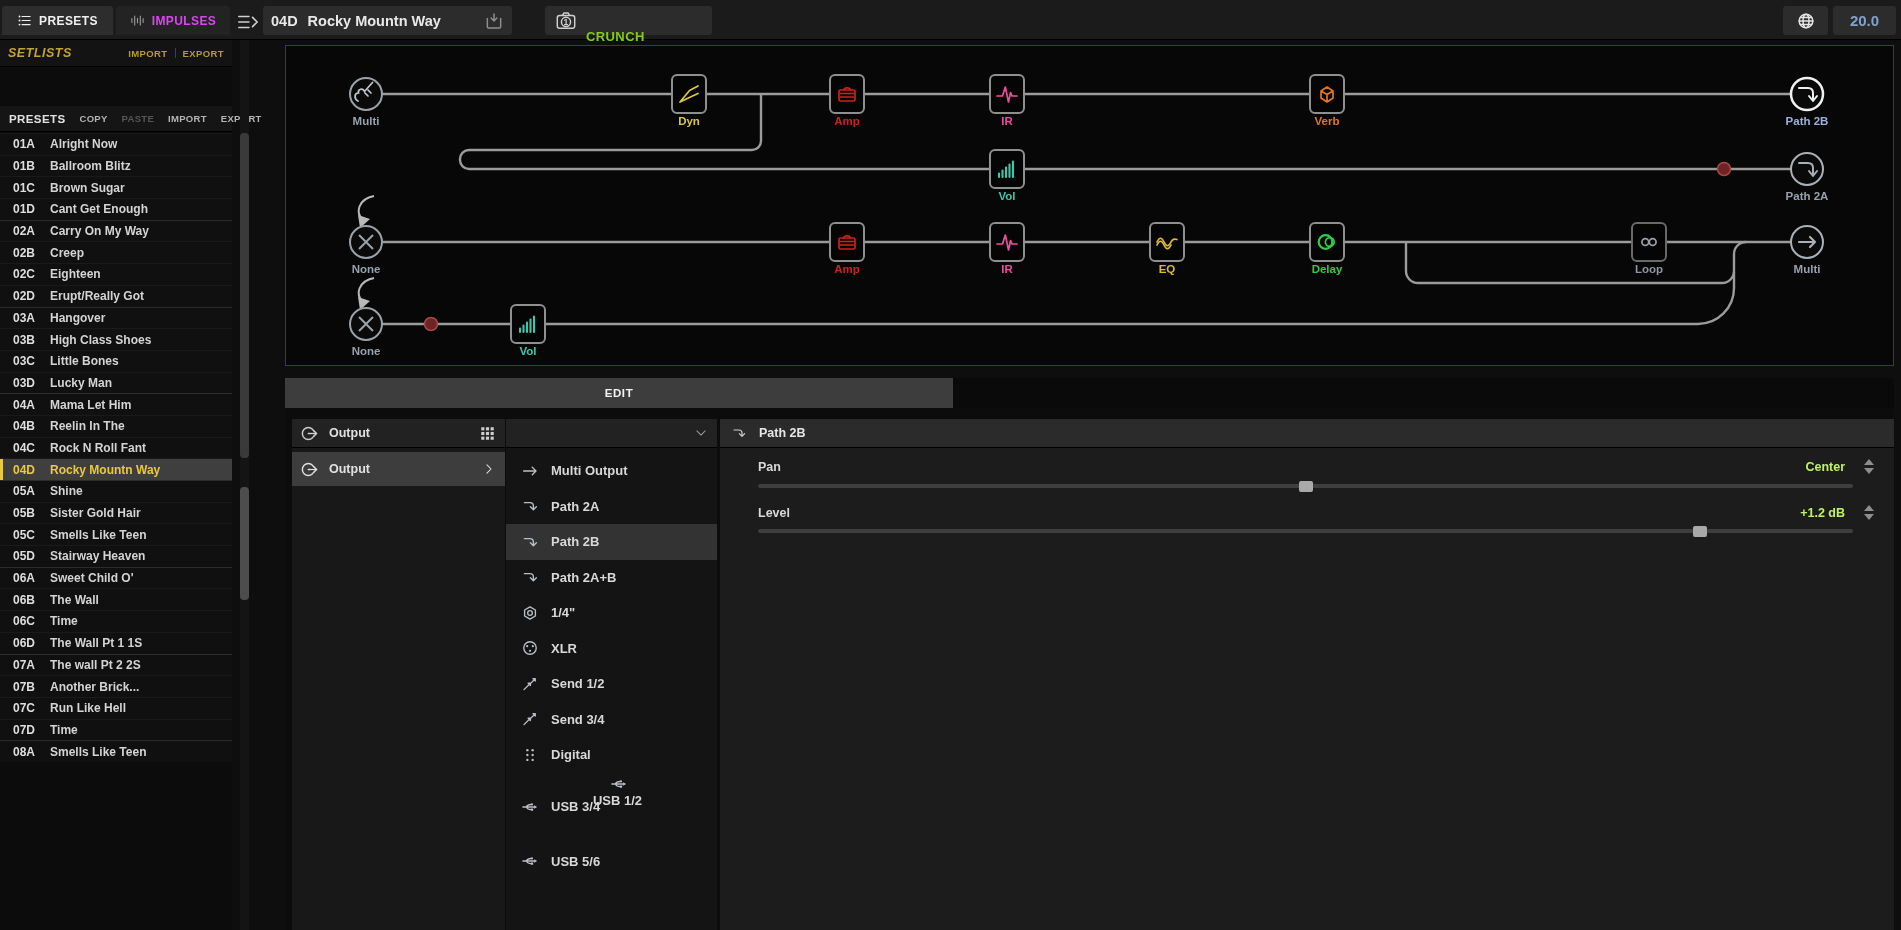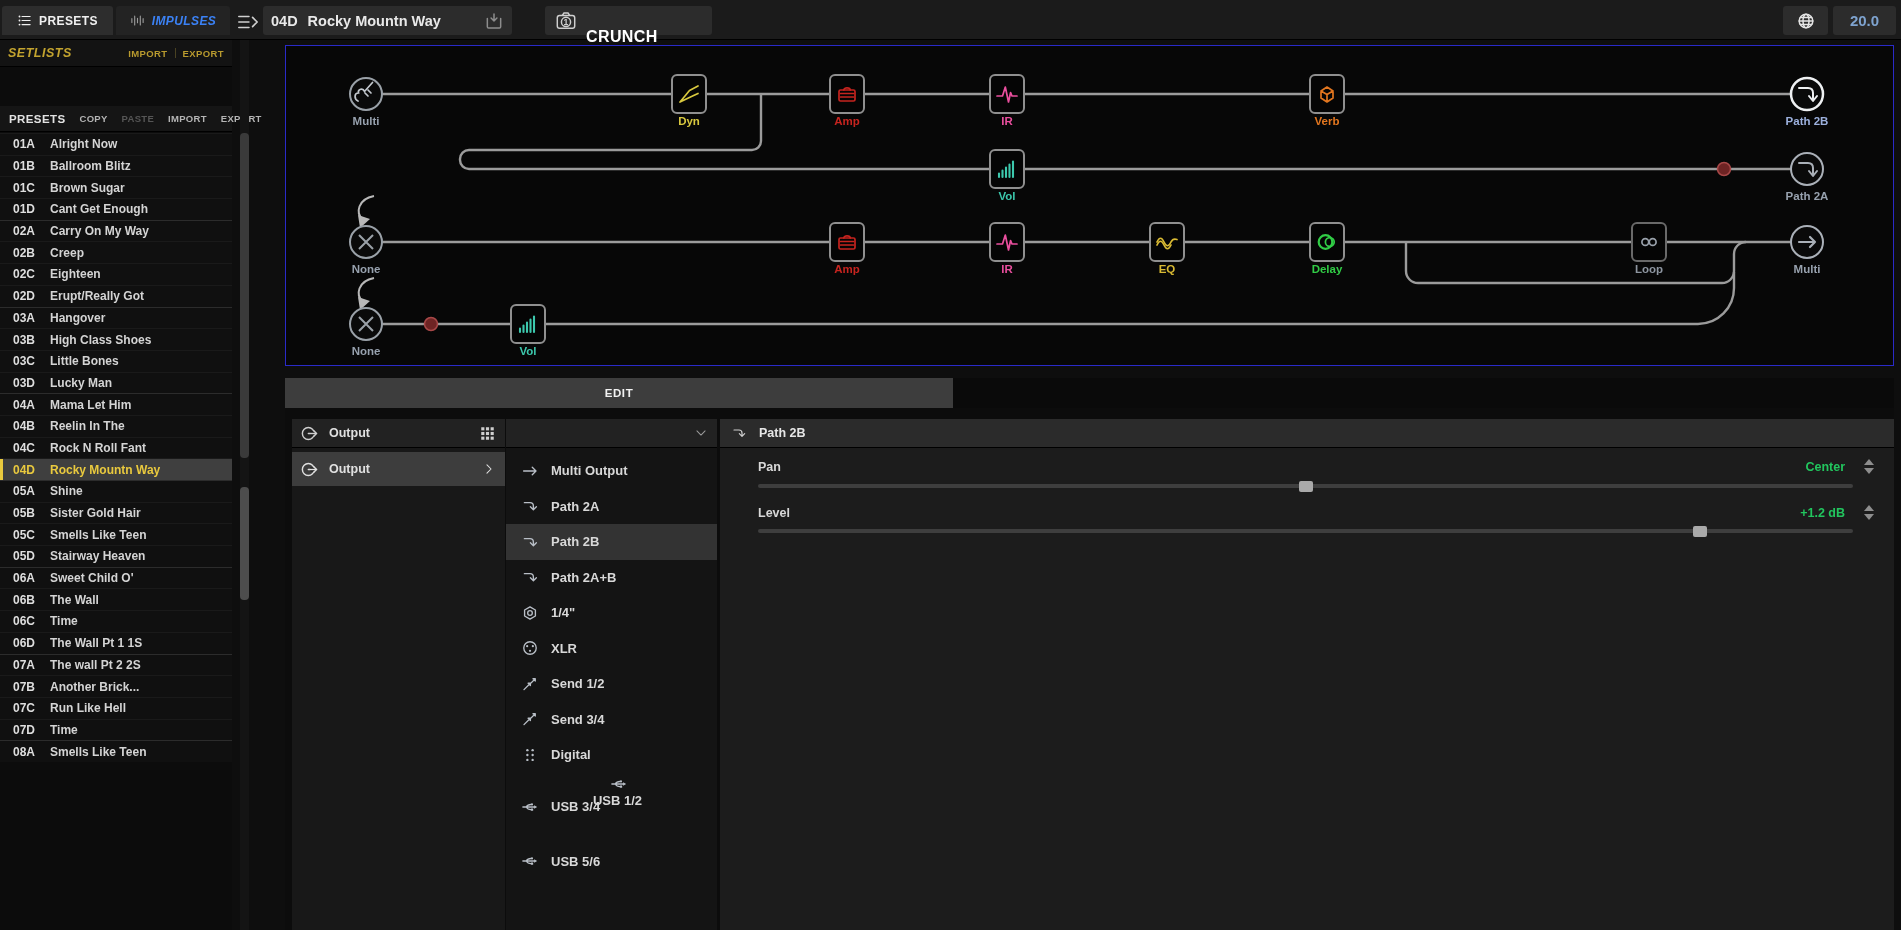--- a/index.html
+++ b/index.html
@@ -5,28 +5,28 @@
   * { margin:0; padding:0; box-sizing:border-box; }
   html,body { background:#000; }
   body { font-family:"Liberation Sans", sans-serif; }
   #app { position:relative; width:1901px; height:930px; background:#0e0e0e; overflow:hidden; }
 
   
   #topbar { position:absolute; left:0; top:0; width:1901px; height:40px; background:#1b1b1b; border-bottom:1px solid #000; }
   .ttab { position:absolute; top:6px; height:29px; display:flex; align-items:center; justify-content:center; gap:7px;
           font-size:12px; font-weight:bold; letter-spacing:.4px; border-radius:3px 3px 0 0; cursor:pointer; }
   #tab-presets { left:2px; width:111px; background:#2d2d2d; color:#f0f0f0; }
-  #tab-impulses { left:116px; width:114px; background:#232323; color:#3b82f6;font-style:italic; }
+  #tab-impulses { left:116px; width:114px; background:#232323; color:#d946ef; }
   .tbox { position:absolute; top:6px; height:29px; background:#2c2c2c; border-radius:3px; display:flex; align-items:center; }
   #hamburger { position:absolute; left:237px; top:11px; width:24px; height:18px; }
   #preset-box { left:263px; width:249px; padding:0 8px; }
   #preset-box .pnum { color:#e9e9e9; font-size:14.5px; font-weight:bold; }
   #preset-box .pnm { color:#e9e9e9; font-size:14.5px; font-weight:bold; margin-left:10px; flex:1; }
   #crunch-box { left:545px; width:167px; padding:0 10px; gap:9px; }
-  #crunch-box .snlabel { color:#ffffff; font-size:16px; font-weight:bold; letter-spacing:.4px;margin-top:32px; }
+  #crunch-box .snlabel { color:#84cc16; font-size:13px; font-weight:bold; letter-spacing:.4px;margin-top:32px; }
   #globe-box { left:1783px; width:45px; justify-content:center; }
   #tempo-box { left:1833px; width:63px; justify-content:center; color:#7ea3cf; font-size:15px; font-weight:bold; }
 
   
   #sidebar { position:absolute; left:0; top:40px; width:232px; height:890px; background:#0c0c0c; }
   #setlists-bar { position:absolute; left:0; top:0; width:232px; height:27px; background:#131313; border-bottom:1px solid #000;
                   display:flex; align-items:center; padding:0 8px; }
   #setlists-bar .ttl { color:#c3a42f; font-size:12.5px; font-weight:bold; letter-spacing:.5px; flex:1;font-style:italic; }
   .mini-act { color:#b89a2e; font-size:9.5px; font-weight:bold; letter-spacing:.4px; cursor:pointer; }
   .mini-sep { width:1px; height:10px; background:#4a4222; margin:0 7px; }
@@ -74,21 +74,21 @@
              display:flex; align-items:center; }
   #col-params .colhead { background:#2b2b2b; }
   #tree-head .lbl, #tree-sel .lbl { color:#e0e0e0; font-size:12.5px; font-weight:bold; margin-left:10px; flex:1; }
   #tree-sel { position:absolute; left:0; top:33px; width:100%; height:34px; background:#3d3d3d; display:flex; align-items:center; cursor:pointer; }
   #params-head .lbl { color:#e6e6e6; font-size:12.5px; font-weight:bold; margin-left:12px; }
   .orow { position:absolute; left:0; width:100%; height:35.5px; display:flex; align-items:center; cursor:pointer; }
   .orow .oic { margin-left:15px; width:18px; height:18px; }
   .orow .olbl { margin-left:12px; color:#d8d8d8; font-size:13px; font-weight:bold; }
   .orow.sel { background:#333; }
   .param-label { position:absolute; left:38px; color:#d8d8d8; font-size:12.5px; font-weight:bold; }
-  .param-value { position:absolute; right:49px; color:#22c55e; font-size:12.5px; font-weight:bold; text-align:right; }
+  .param-value { position:absolute; right:49px; color:#bef264; font-size:12.5px; font-weight:bold; text-align:right; }
   .param-step { position:absolute; right:18px; width:14px; height:17px; cursor:pointer; }
   .ptrack { position:absolute; left:38px; right:41px; height:4px; background:#3e3e3e; border-radius:2px; cursor:pointer; }
   .phandle { position:absolute; top:-3.5px; width:14px; height:11px; background:#a9a9a9; border-radius:2px; cursor:pointer; }
 
   svg { display:block; }
   .ic { flex:none; }
 </style>
 </head>
 <body>
 

